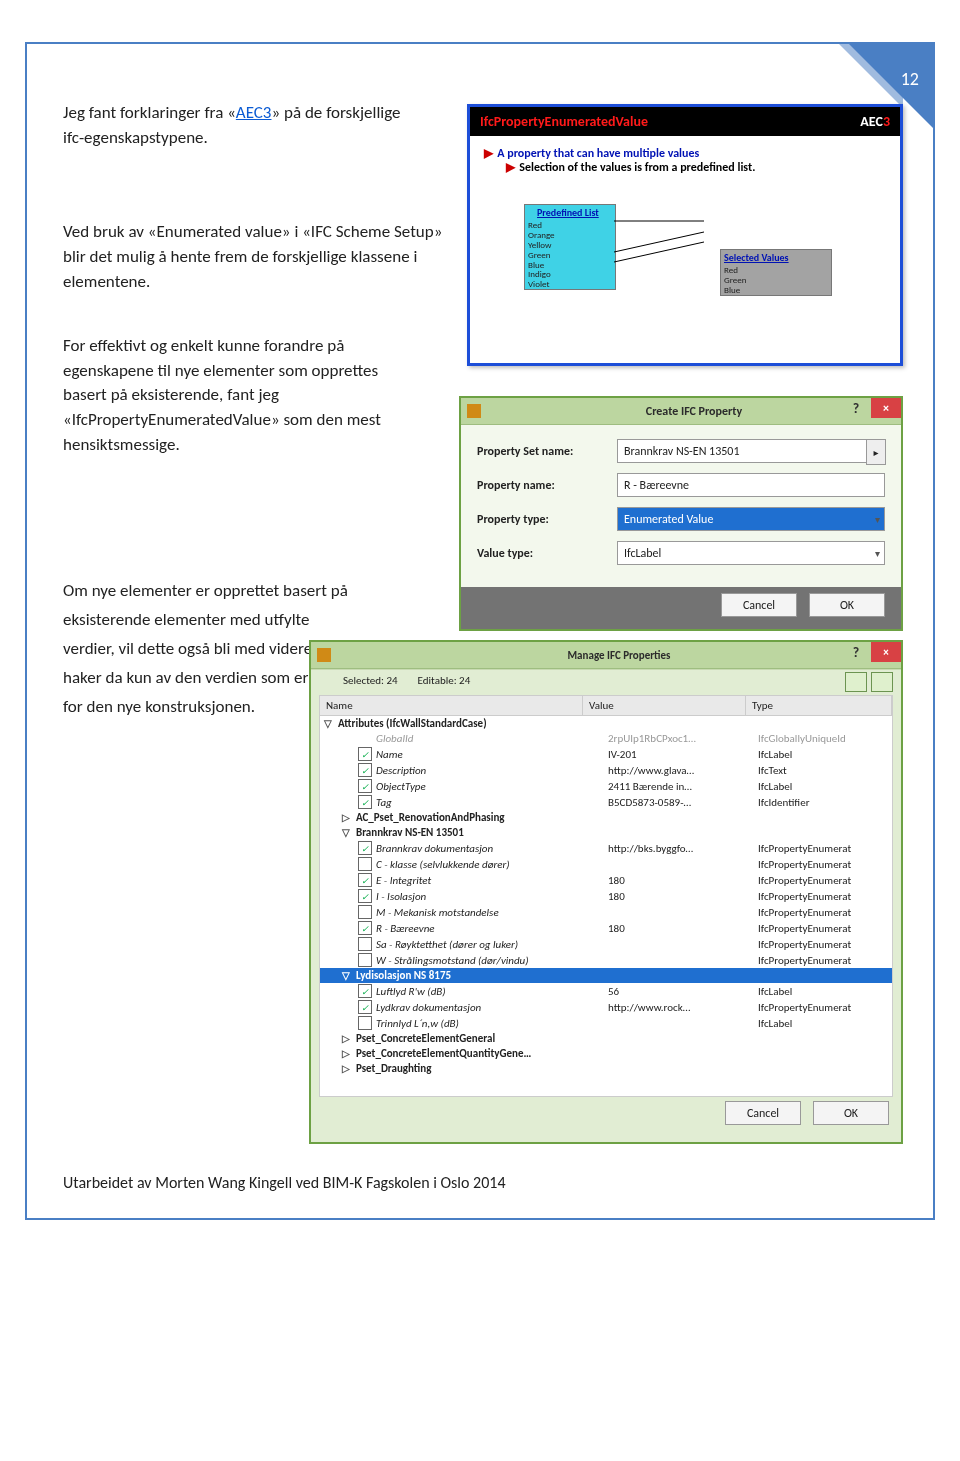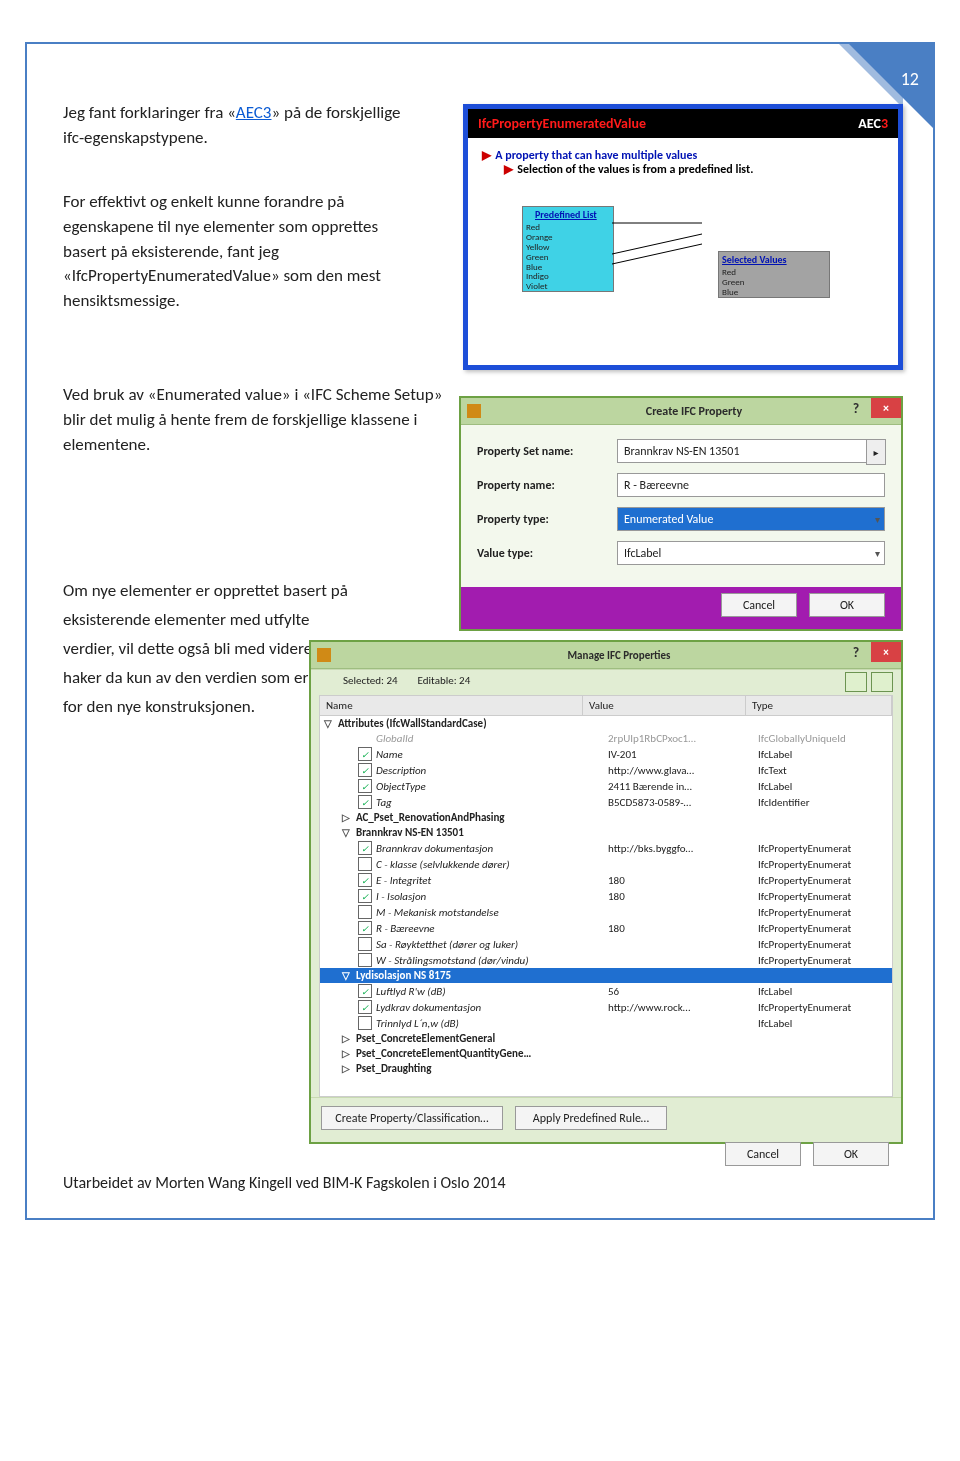--- a/index.html
+++ b/index.html
@@ -7,38 +7,38 @@
   .inner { position:absolute; left:25px; right:25px; top:42px; bottom:42px; border:2px solid #4a7fc4; background:#fff; }
   .corner-badge { position:absolute; top:0; right:0; }
   .badge-tri { width:0;height:0;border-left:84px solid transparent;border-top:84px solid #4a7fc4;position:absolute;right:0;top:0;}
   .badge-tri2 { width:0;height:0;border-left:64px solid transparent;border-top:64px solid rgba(150,180,220,0.9);position:absolute;right:30px;top:0;}
   .badge-num { position:absolute; right:14px; top:24px; color:#fff; font-size:18px; }
   .content { padding:40px 36px 0 36px; font-size:17px; line-height:1.45; position:relative; }
   .para { max-width:360px; margin-bottom:24px; }
   a.link { color:#0b5bd3; text-decoration:underline; }
   .footer { position:absolute; left:36px; bottom:26px; font-size:16px; color:#222;text-align:right; }
   
-  .fig1 { position:absolute; right:30px; top:60px; width:430px; height:256px; border:5px solid #1d4ed8; background:#fff; box-shadow:2px 2px 4px rgba(0,0,0,.25);}
+  .fig1 { position:absolute; right:30px; top:60px; width:430px; height:256px; border:3px solid #1d4ed8; background:#fff; box-shadow:2px 2px 4px rgba(0,0,0,.25);}
   .fig1-head { display:flex; justify-content:space-between; align-items:center; background:#000; color:#ff1a1a; font-weight:bold; padding:6px 10px; font-size:14px; }
   .fig1-head .aec span { color:#fff;}
   .fig1-body { padding:10px 14px; font-size:12px; }
   .f1-line1 { color:#0012b4; font-weight:bold; }
   .f1-line1 .tri { color:#c00; margin-right:4px;}
   .f1-line2 { margin-left:22px; color:#000; font-weight:bold; }
   .f1-line2 .tri { color:#c00; margin-right:4px;}
   .f1-diag { position:relative; height:110px; margin-top:30px; margin-left:40px;}
   .box-preset { position:absolute; left:0; top:0; width:90px; background:#3fd2e6; border:1px solid #777; font-size:9px; }
   .box-preset .hd { text-decoration:underline; color:#0012b4; font-weight:bold; padding:1px 12px; font-size:10px;}
   .box-preset .row { padding:0 3px; line-height:1.1; }
   .box-sel { position:absolute; left:196px; top:0; width:110px; background:#a3a3a3; border:1px solid #777; font-size:9px;margin-top:45px; }
   .box-sel .hd { text-decoration:underline; color:#0012b4; font-weight:bold; padding:1px 3px; font-size:10px;}
   .box-sel .row { padding:0 3px; line-height:1.1;}
   .f1-diag svg { position:absolute; left:0; top:0; }
   
-  .fig2 { position:absolute; right:30px; top:352px; width:440px; border:2px solid #6da144; background:#a21caf; font-size:12px;}
+  .fig2 { position:absolute; right:30px; top:352px; width:440px; border:2px solid #6da144; background:#737373; font-size:12px;}
   .fig2-title { background:#bcd6a0; height:26px; display:flex; align-items:center; position:relative; border-bottom:1px solid #9ebd80;}
   .fig2-title .ticon { width:14px;height:14px;background:#d08a16;margin:0 6px;}
   .fig2-title .ttext { flex:1; text-align:center; font-weight:600; color:#2b2b2b;}
   .winbtns { position:absolute; right:0; top:0; display:flex; height:20px;}
   .winbtns div { width:30px; display:flex; align-items:center; justify-content:center; font-weight:bold; color:#333;}
   .winbtns .q { font-size:14px;}
   .winbtns .close { background:#d84144; color:#fff;}
   .fig2-body { padding:14px 16px 12px 16px; background:#f3f8ed;}
   .frow { display:flex; align-items:center; margin-bottom:10px;}
   .frow label { width:140px; font-weight:600; color:#222;}
@@ -82,22 +82,22 @@
     <div class="corner-badge">
       <div class="badge-tri2"></div>
       <div class="badge-tri"></div>
       <div class="badge-num">12</div>
     </div>
 
     <div class="content">
       <p class="para">
         <span>Jeg fant forklaringer fra «</span><a class="link">AEC3</a><span>» på de forskjellige ifc-egenskapstypene.</span>
       </p>
+      <p class="para" style="margin-top:70px; max-width:380px;">Ved bruk av «Enumerated value» i «IFC Scheme Setup» blir det mulig å hente frem de forskjellige klassene i elementene.</p>
       <p class="para" style="margin-top:40px;">For effektivt og enkelt kunne forandre på egenskapene til nye elementer som opprettes basert på eksisterende, fant jeg «IfcPropertyEnumeratedValue» som den mest hensiktsmessige.</p>
-      <p class="para" style="margin-top:70px; max-width:380px;">Ved bruk av «Enumerated value» i «IFC Scheme Setup» blir det mulig å hente frem de forskjellige klassene i elementene.</p>
       <p class="para restrict-left" style="margin-top:120px; line-height:1.7;">Om nye elementer er opprettet basert på eksisterende elementer med utfylte verdier, vil dette også bli med videre. Man haker da kun av den verdien som er rett for den nye konstruksjonen.</p>
     </div>
 
     <div class="fig1">
       <div class="fig1-head">
         <span>IfcPropertyEnumeratedValue</span>
         <span class="aec"><span>AEC</span><span style="color:#ff1a1a">3</span></span>
       </div>
       <div class="fig1-body">
         <div class="f1-line1"><span class="tri">▶</span><span>A property that can have multiple values</span></div>
@@ -357,24 +357,20 @@
               <span>Pset_ConcreteElementQuantityGene…</span>
             </div>
           </div>
         <div class="grow grouprow">
             <div class="cn indent1">
               <span class="exp">▷</span>
               <span>Pset_Draughting</span>
             </div>
           </div>
       </div>
-      <div class="fig3-bar">
-        <div class="btn" style="min-width:180px">Create Property/Classification…</div>
-        <div class="btn" style="min-width:150px">Apply Predefined Rule…</div>
-      </div>
       <div class="fig3-foot">
         <div class="btn">Cancel</div>
         <div class="btn">OK</div>
       </div>
     </div>
 
     <div class="footer">Utarbeidet av Morten Wang Kingell ved BIM-K Fagskolen i Oslo 2014</div>
   </div>
 </div>
 

